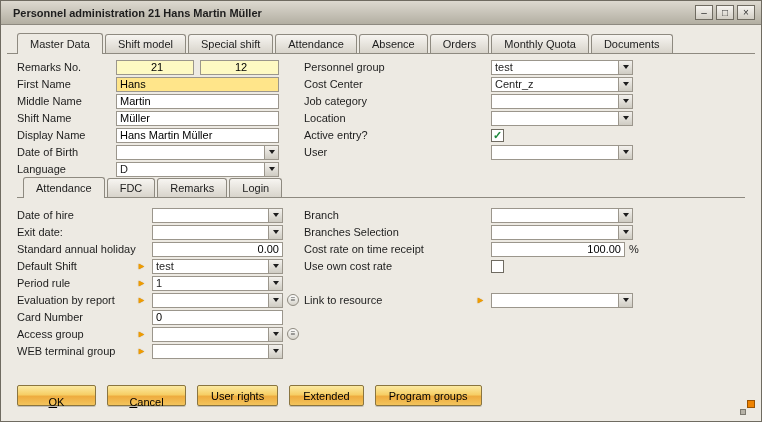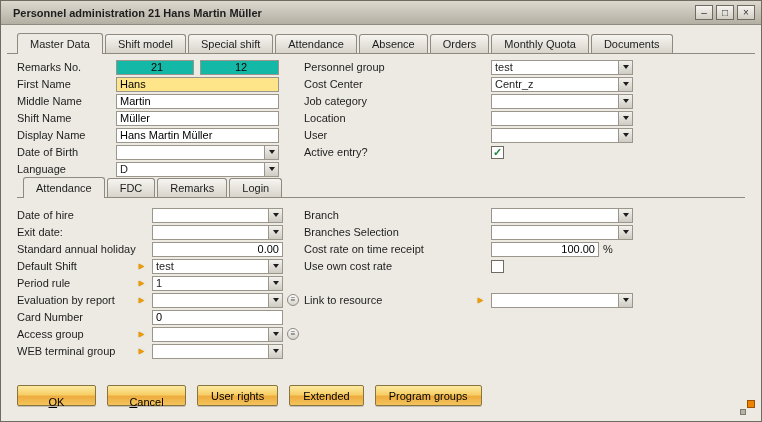--- a/index.html
+++ b/index.html
@@ -53,24 +53,24 @@
   .top-left .lbl{width:99px;}
   .top-right .lbl{width:187px;}
   .inner-left .lbl{width:120px;}
   .inner-right .lbl{width:172px;}
   .arrow-slot{flex:none;width:15px;display:flex;align-items:center;}
   .link-arrow{color:#f09c00;font-size:9px;line-height:1;text-shadow:0 0 1px #a96d00;cursor:pointer;}
   .field{
     height:15px;border:1px solid #9b968c;background:#fff;
     font:11px "Liberation Sans",sans-serif;padding:0 3px;color:#000;outline:none;
   }
-  .field.disabled{background:#14b8a6;padding-left:34px;}
+  .field.disabled{background:#fef9c3;padding-left:34px;}
   .field.highlight{background:#ffe58a;}
   .field.num{text-align:right;}
-  .w163{width:163px}.w142{width:142px}.w131{width:131px}.w134{width:108px}.w78{width:78px}.w79{width:79px}
+  .w163{width:163px}.w142{width:142px}.w131{width:131px}.w134{width:134px}.w78{width:78px}.w79{width:79px}
   .gap6{width:6px;flex:none;}
   .combo{
     display:flex;height:15px;border:1px solid #9b968c;background:#fff;
     align-items:stretch;cursor:default;
   }
   .combo-text{flex:1;padding:0 3px;white-space:nowrap;overflow:hidden;line-height:13px;}
   .combo-btn{
     flex:none;width:14px;border-left:1px solid #9b968c;
     background:linear-gradient(#f3f1ed,#cfccc3);
     display:flex;align-items:center;justify-content:center;cursor:pointer;
@@ -215,32 +215,32 @@
       </div>
     </div>
     <div class="row">
       <span class="lbl">Location</span>
       <div class="combo w142">
         <span class="combo-text"></span>
         <span class="combo-btn"></span>
       </div>
     </div>
     <div class="row">
-      <span class="lbl">User</span>
-      <div class="combo w142">
-        <span class="combo-text"></span>
-        <span class="combo-btn"></span>
-      </div>
-    </div>
-    <div class="row">
       <span class="lbl">Active entry?</span>
       <span class="checkbox">
           <span>✓</span>
         </span>
     </div>
+    <div class="row">
+      <span class="lbl">User</span>
+      <div class="combo w142">
+        <span class="combo-text"></span>
+        <span class="combo-btn"></span>
+      </div>
+    </div>
   </div>
 
   <div class="tabstrip inner-tabstrip">
     <div class="tab active">
         <span>Attendance</span>
       </div>
     <div class="tab">
         <span>FDC</span>
       </div>
     <div class="tab">

